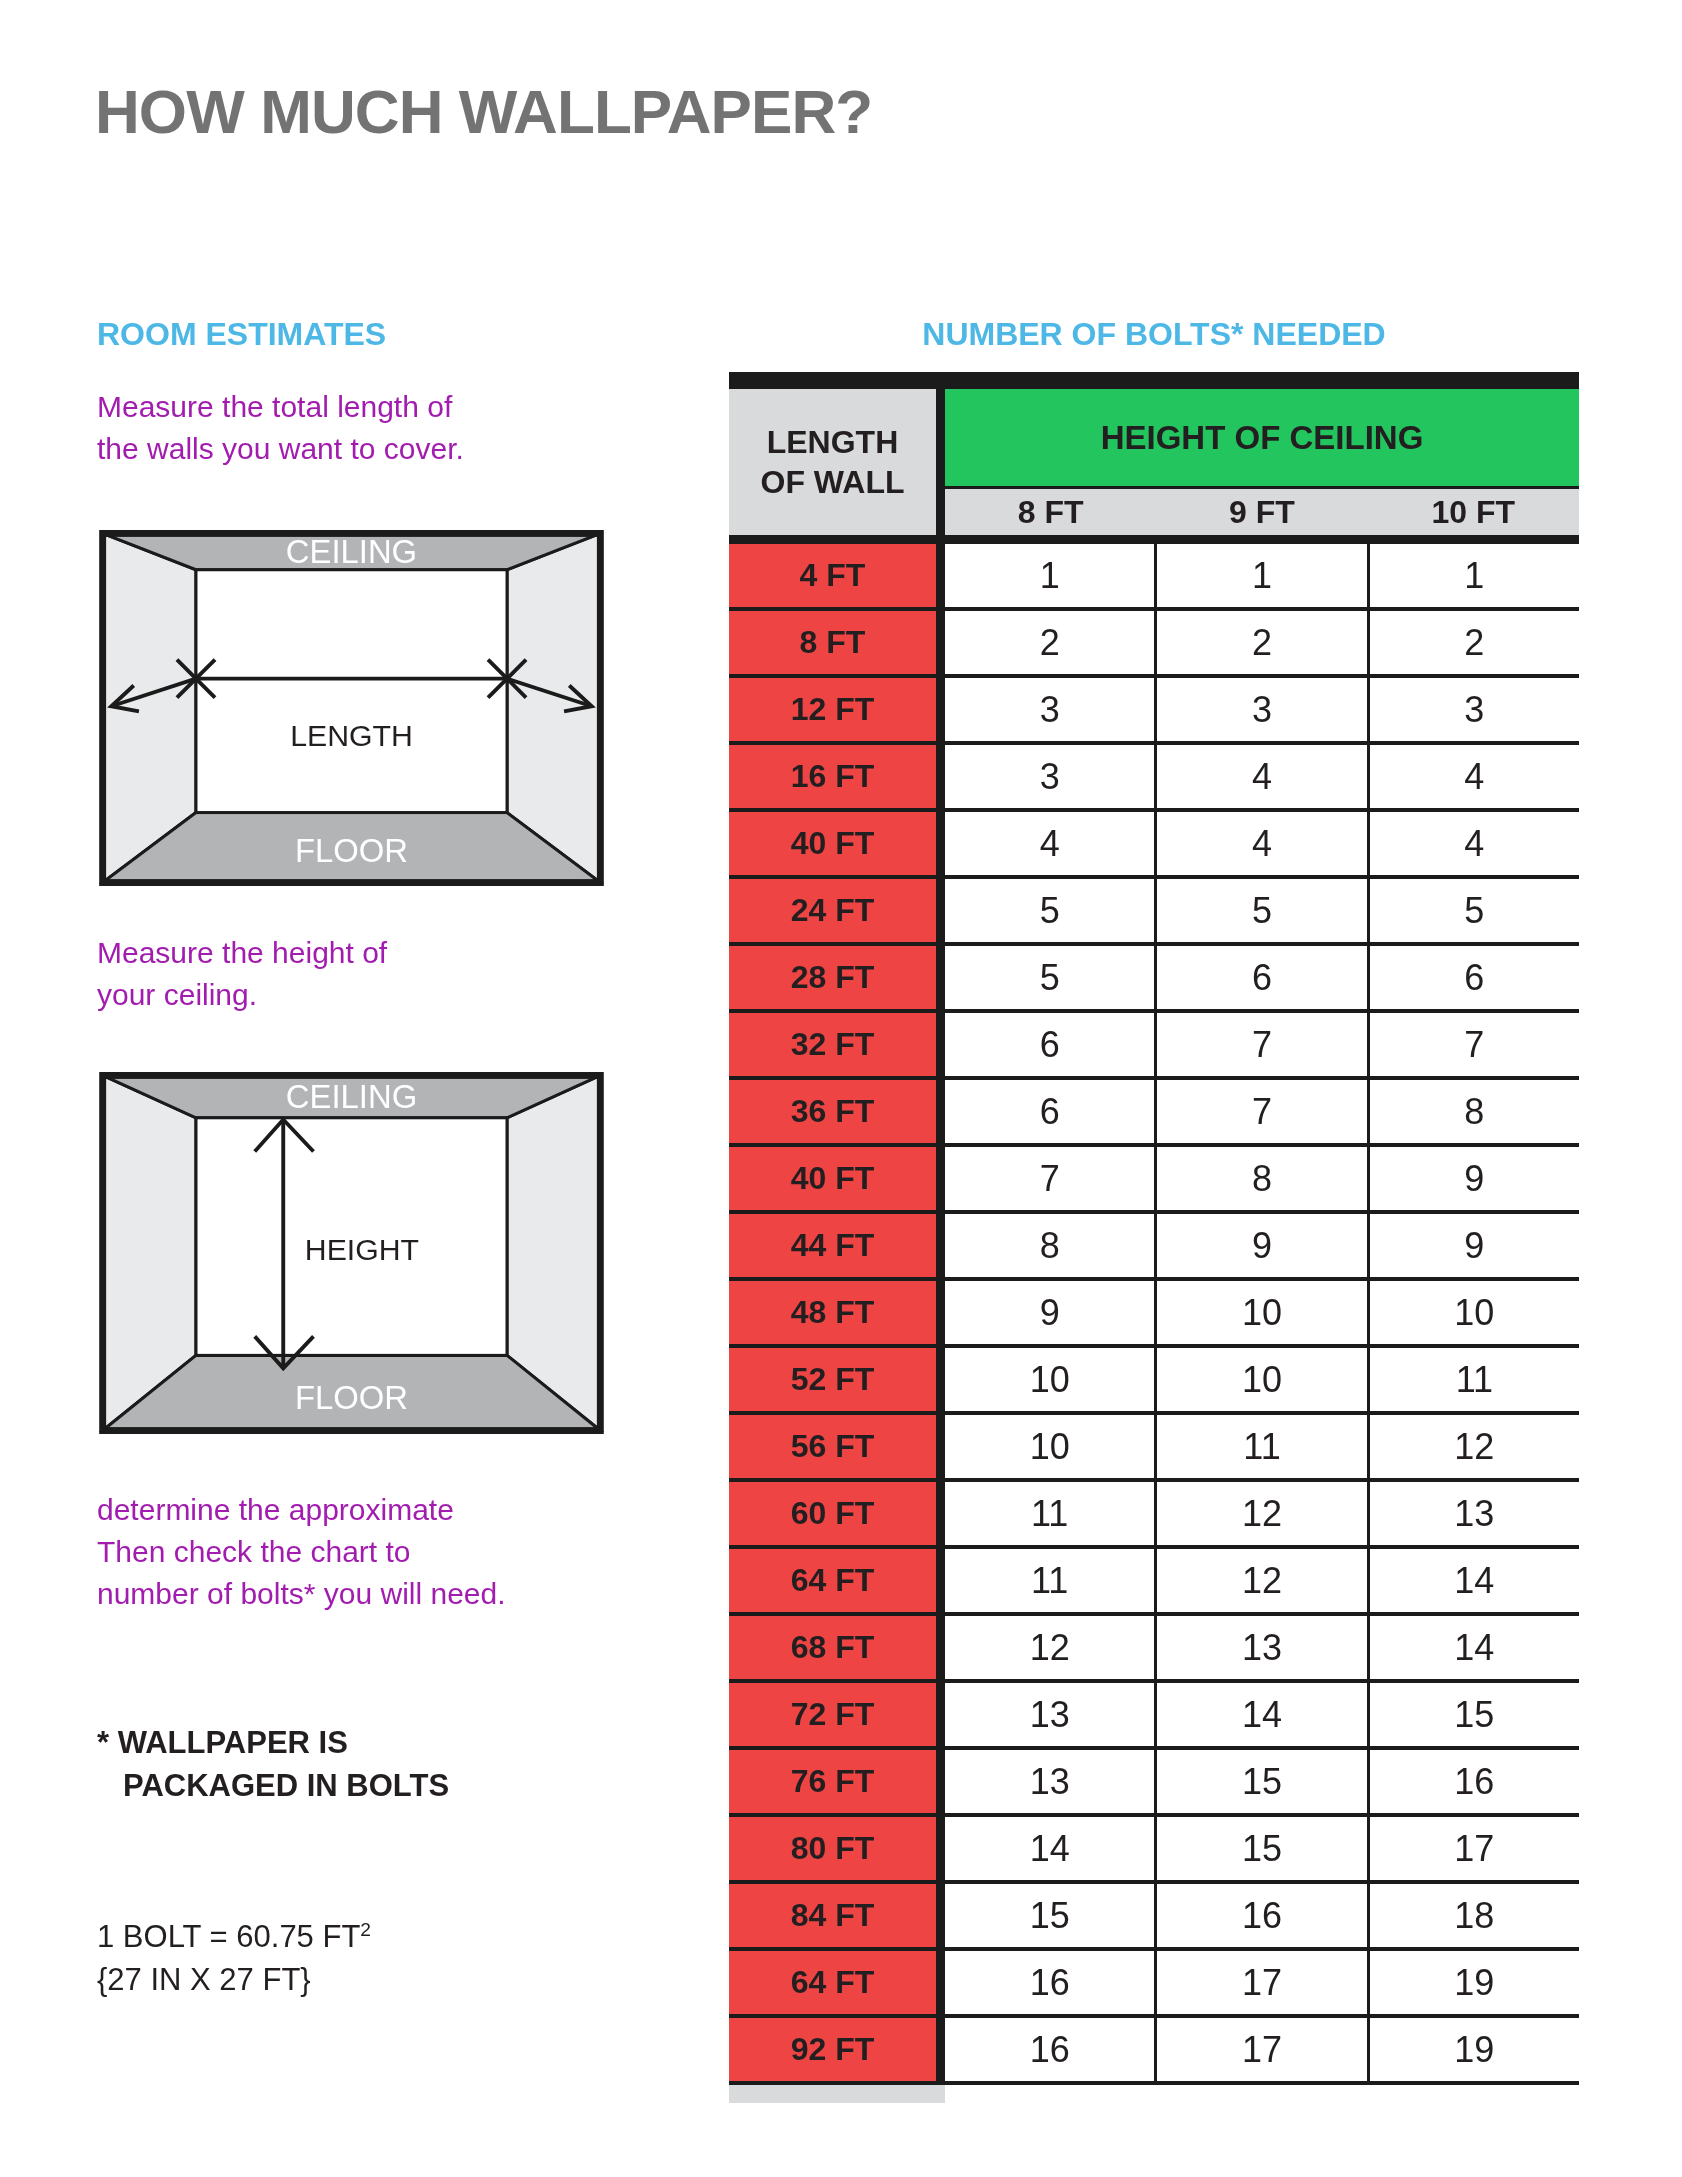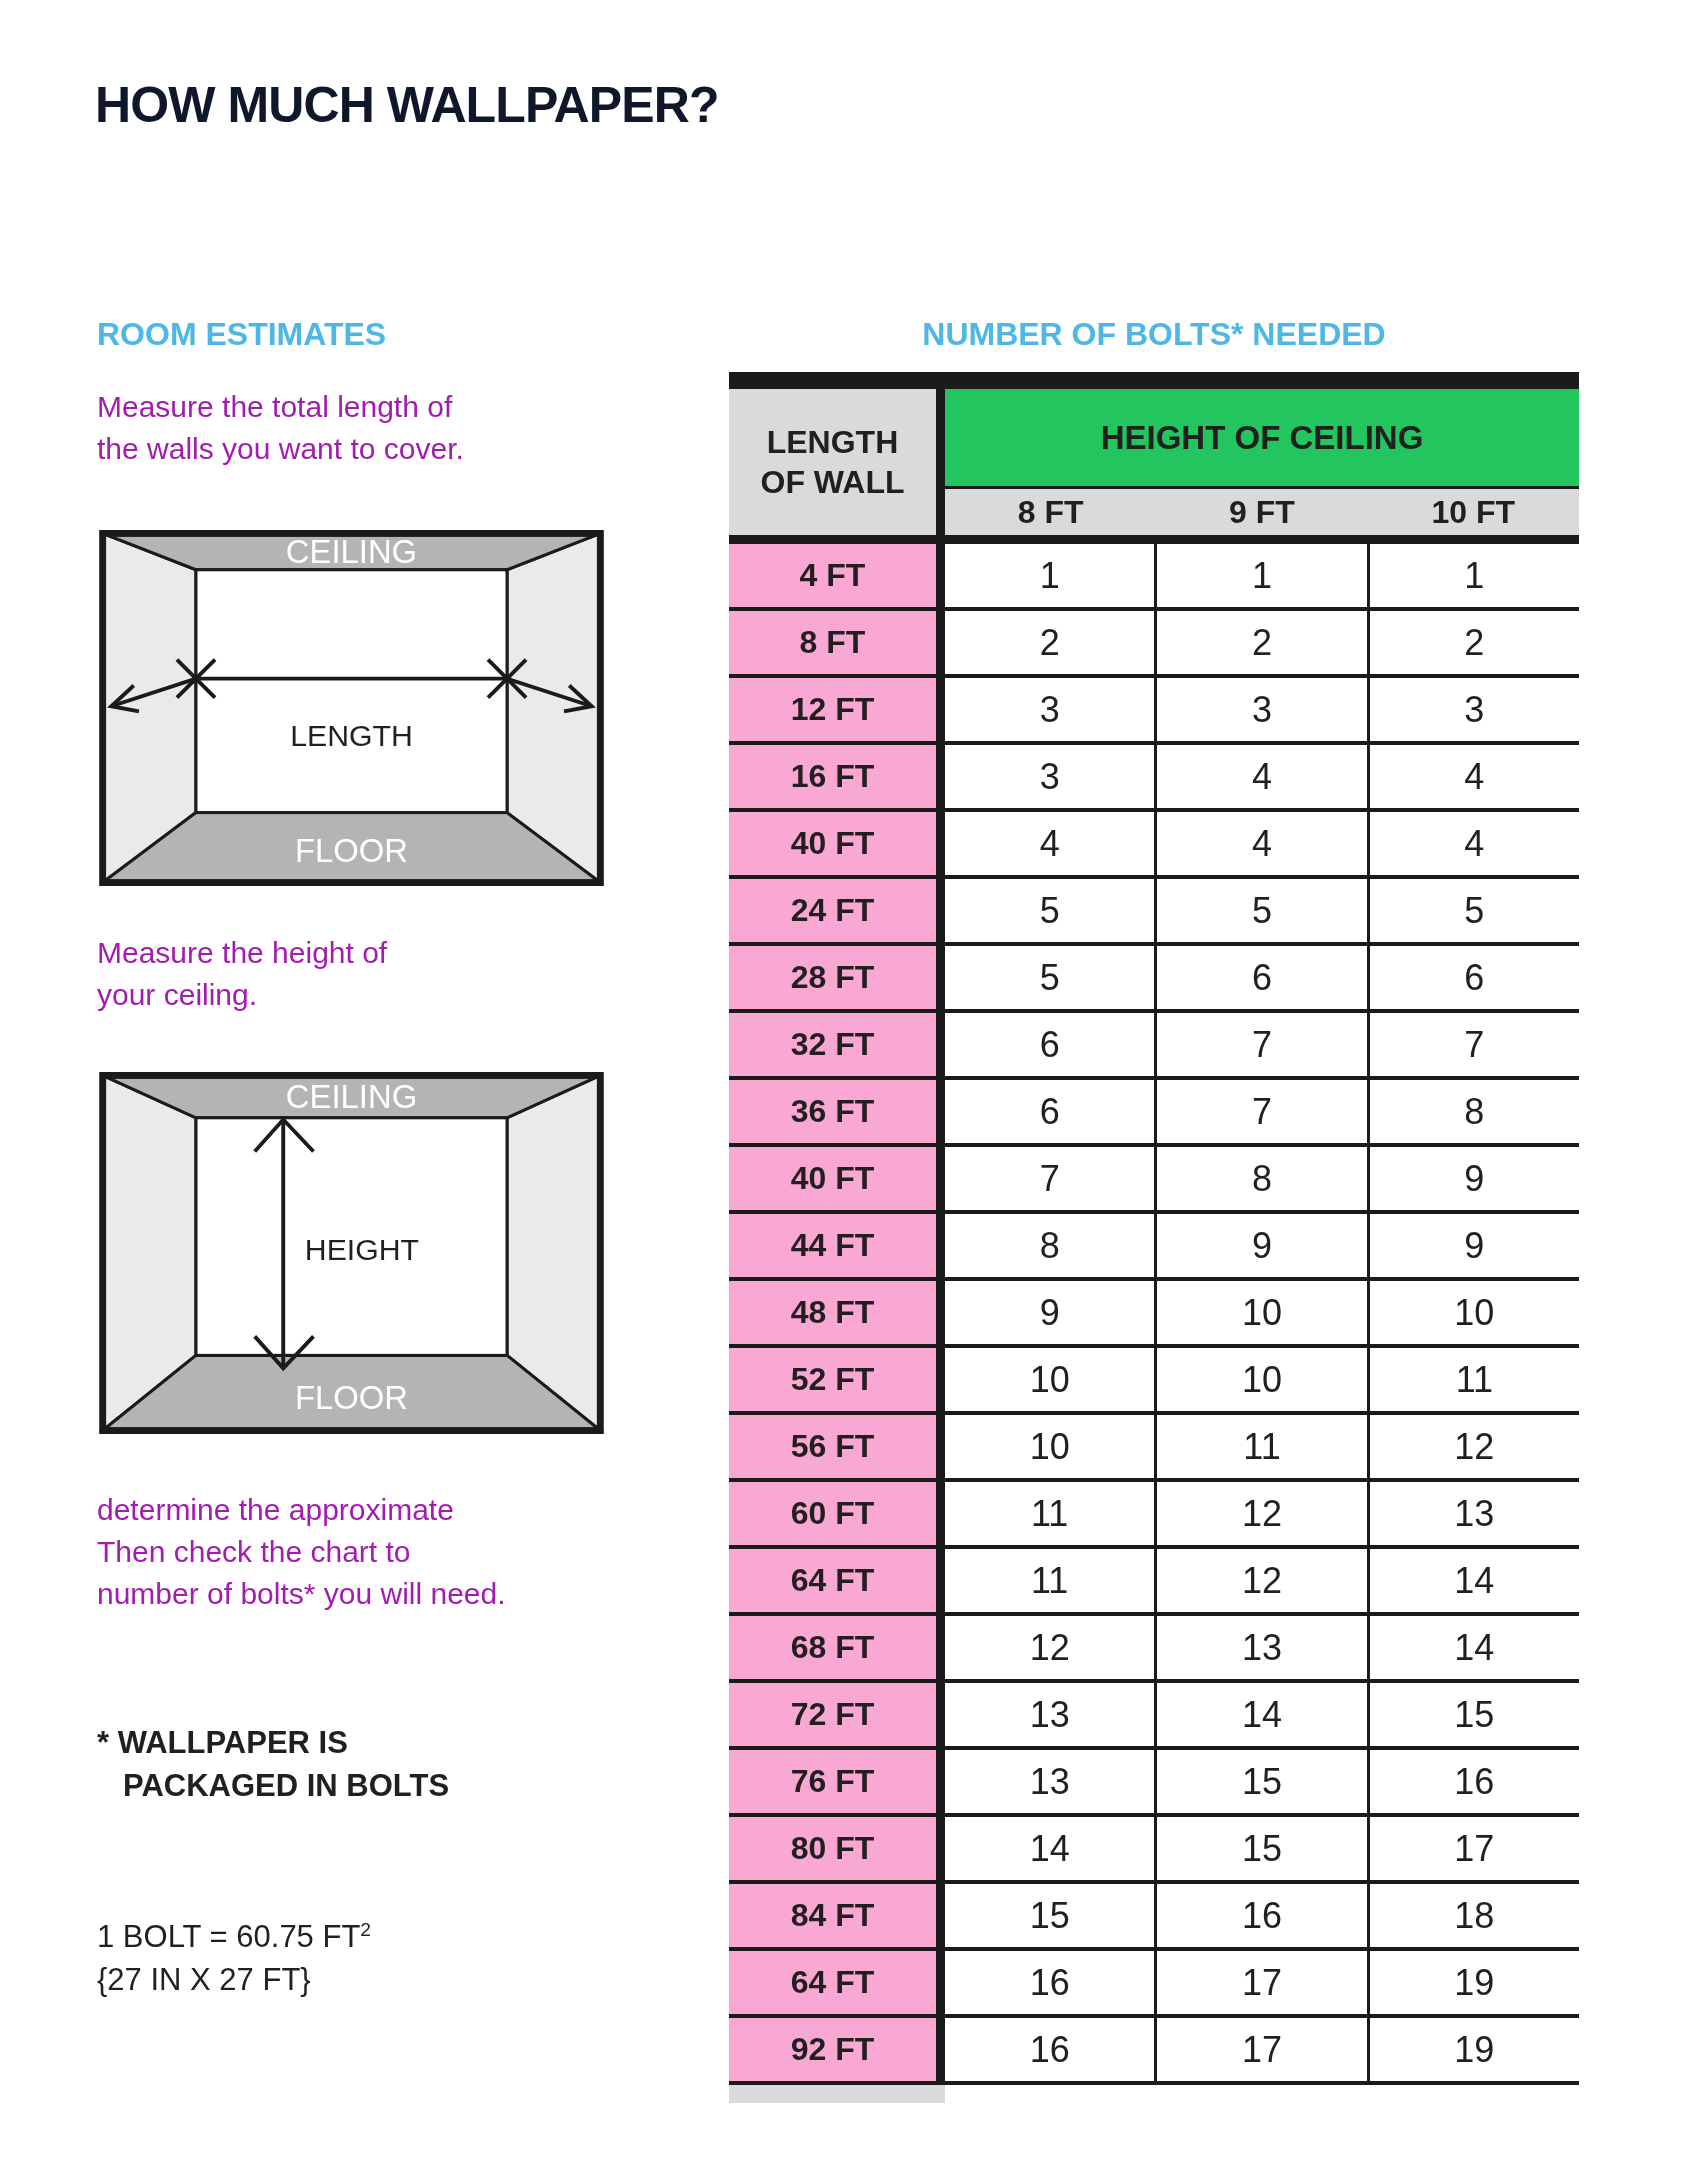--- a/index.html
+++ b/index.html
@@ -6,21 +6,21 @@
   body{
     width:1683px;height:2177px;position:relative;background:#ffffff;
     font-family:"Liberation Sans","DejaVu Sans",sans-serif;
     color:#231f20;overflow:hidden;
   }
   .abs{position:absolute;}
 
   
   .page-title{
     left:95px;top:76px;
-    font-size:50px;font-weight:700;letter-spacing:-0.9px;color:#0f172a;
+    font-size:62px;font-weight:700;letter-spacing:-0.9px;color:#737373;
     white-space:nowrap;
   }
   .section-heading{
     font-size:32px;font-weight:700;color:#4db8e6;white-space:nowrap;
   }
   .room-estimates{left:97px;top:316px;}
   .bolts-heading{left:729px;top:316px;width:850px;text-align:center;}
 
   
   .para{font-size:30px;line-height:42px;color:#a21caf;}
@@ -68,21 +68,21 @@
   }
   .subrow{display:flex;height:46px;}
   .subcell{
     flex:1;background:#d9dadb;display:flex;align-items:center;justify-content:center;
     font-size:32px;font-weight:700;
   }
   .trow{
     display:flex;height:67px;box-sizing:border-box;border-bottom:4.3px solid #1b1b1b;
   }
   .tlabel{
-    width:216px;box-sizing:border-box;background:#f9a8d4;
+    width:216px;box-sizing:border-box;background:#ef4444;
     border-right:9.5px solid #1b1b1b;
     display:flex;align-items:center;justify-content:center;
     font-size:32px;font-weight:700;
   }
   .tcell{
     flex:1;box-sizing:border-box;background:#ffffff;
     display:flex;align-items:center;justify-content:center;
     font-size:36px;font-weight:400;
   }
   .tcell.sep{border-right:3.5px solid #1b1b1b;}

